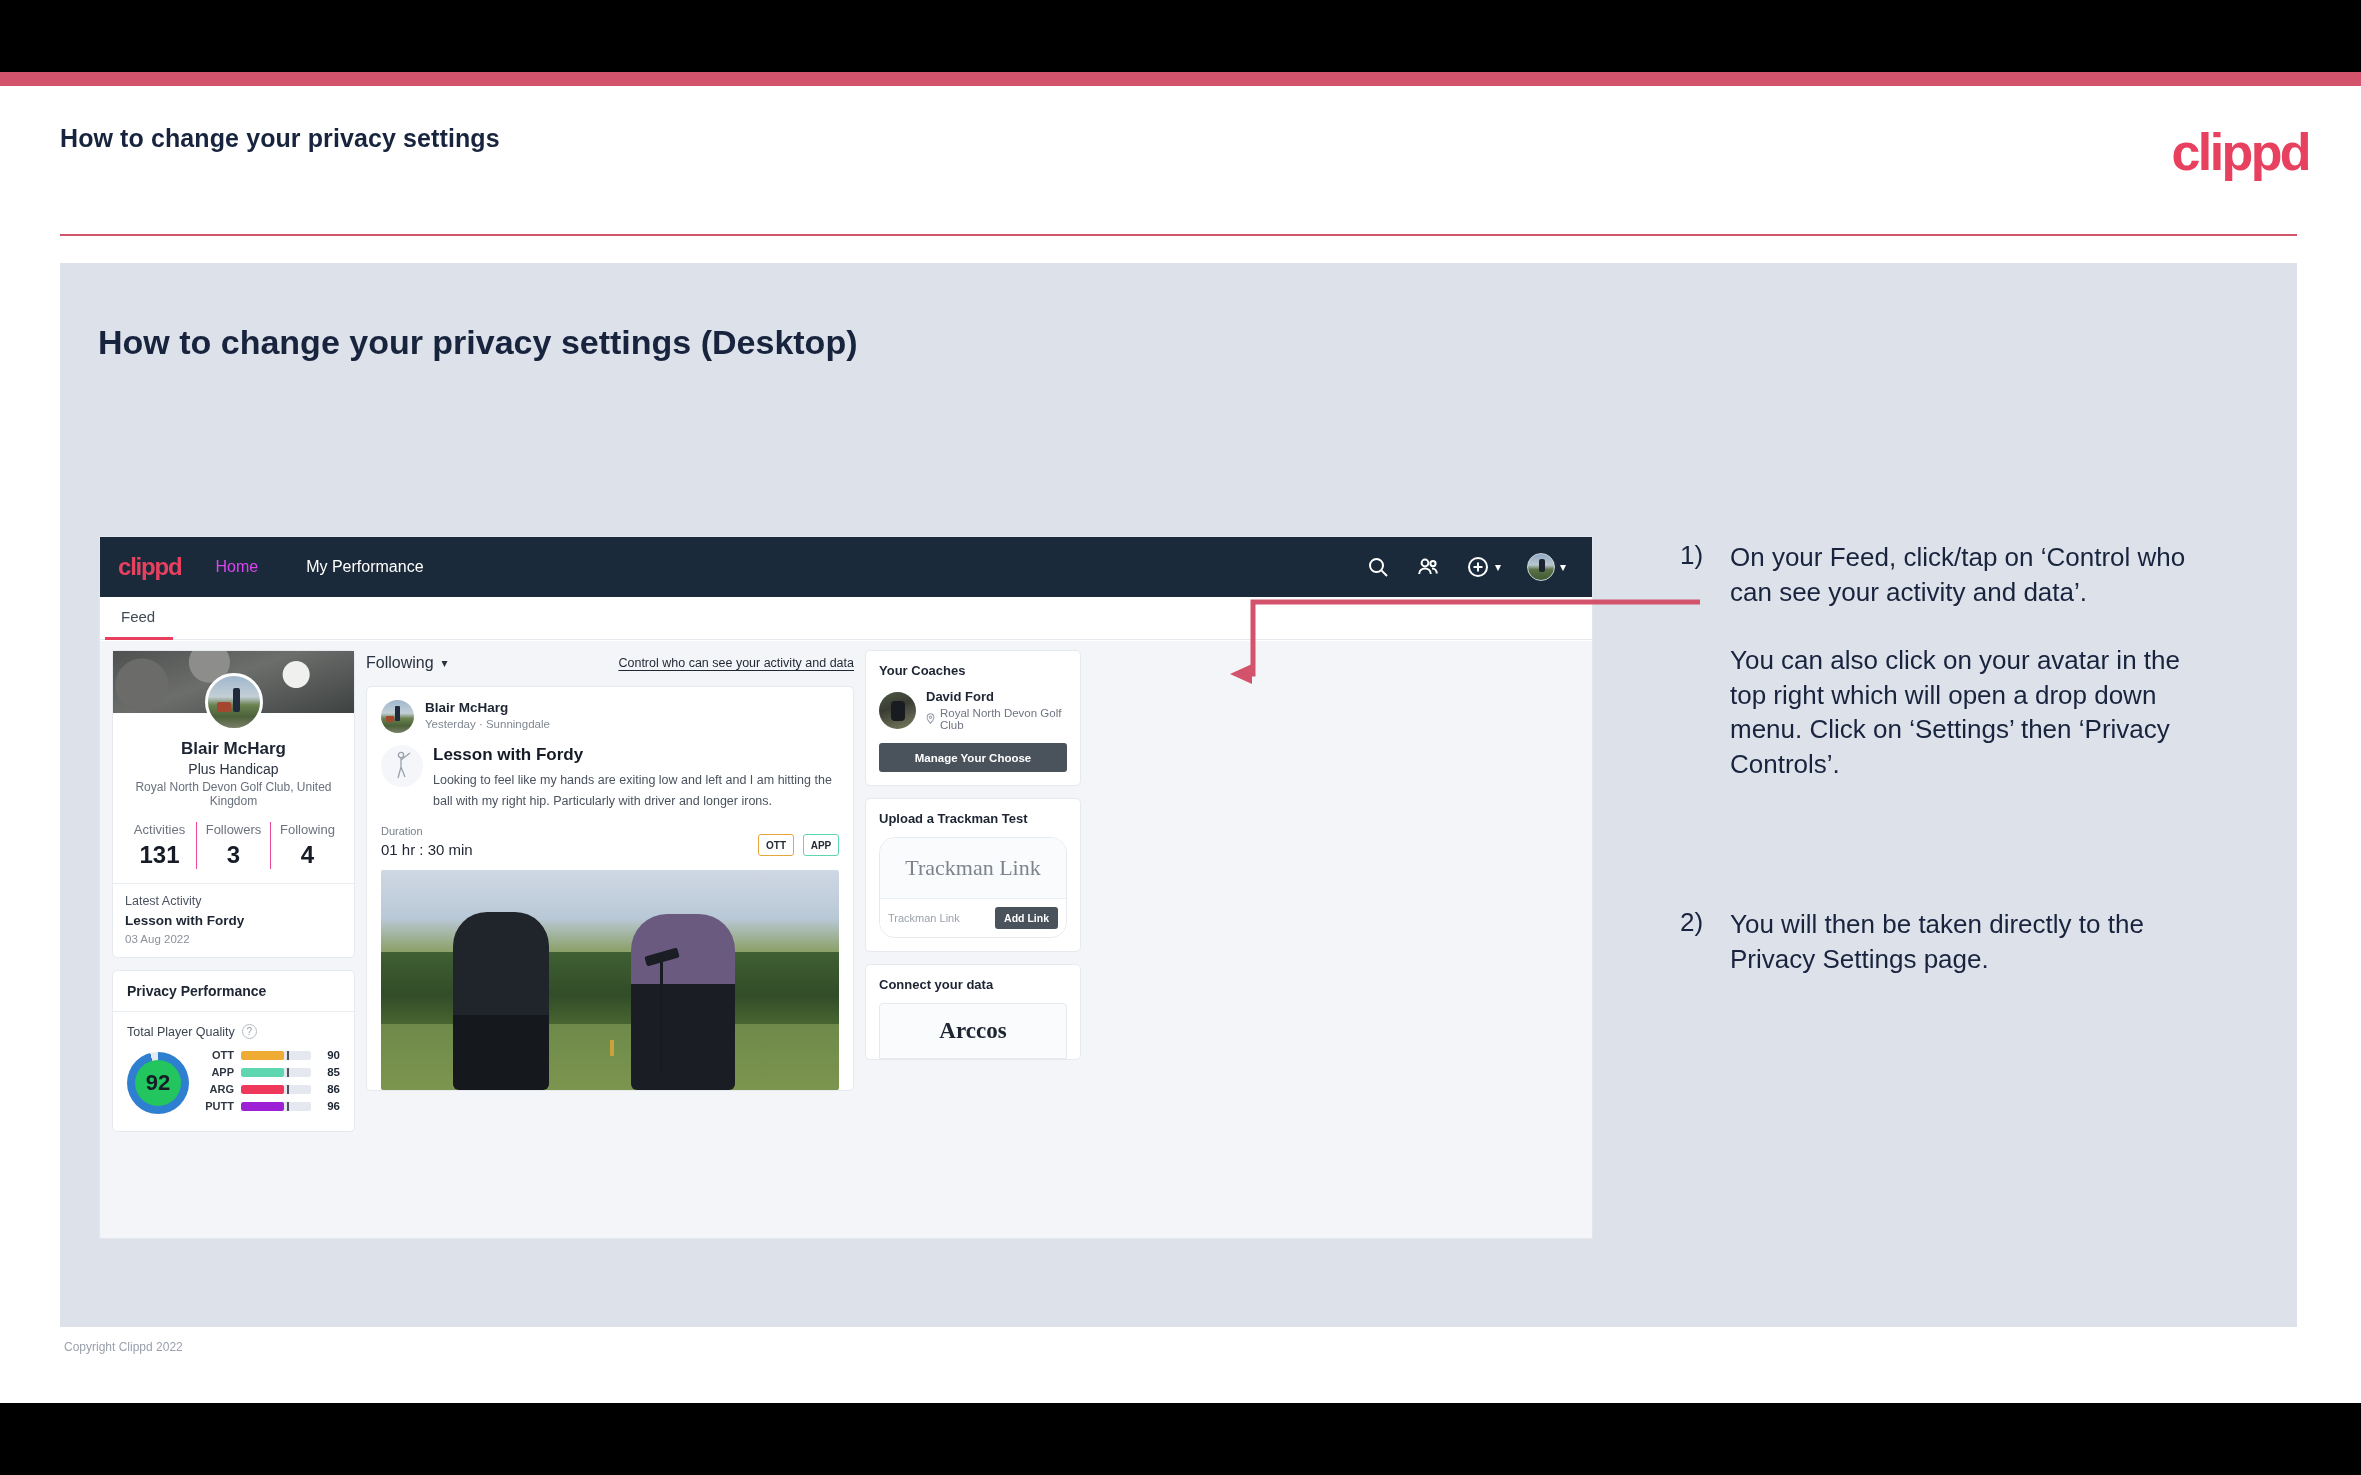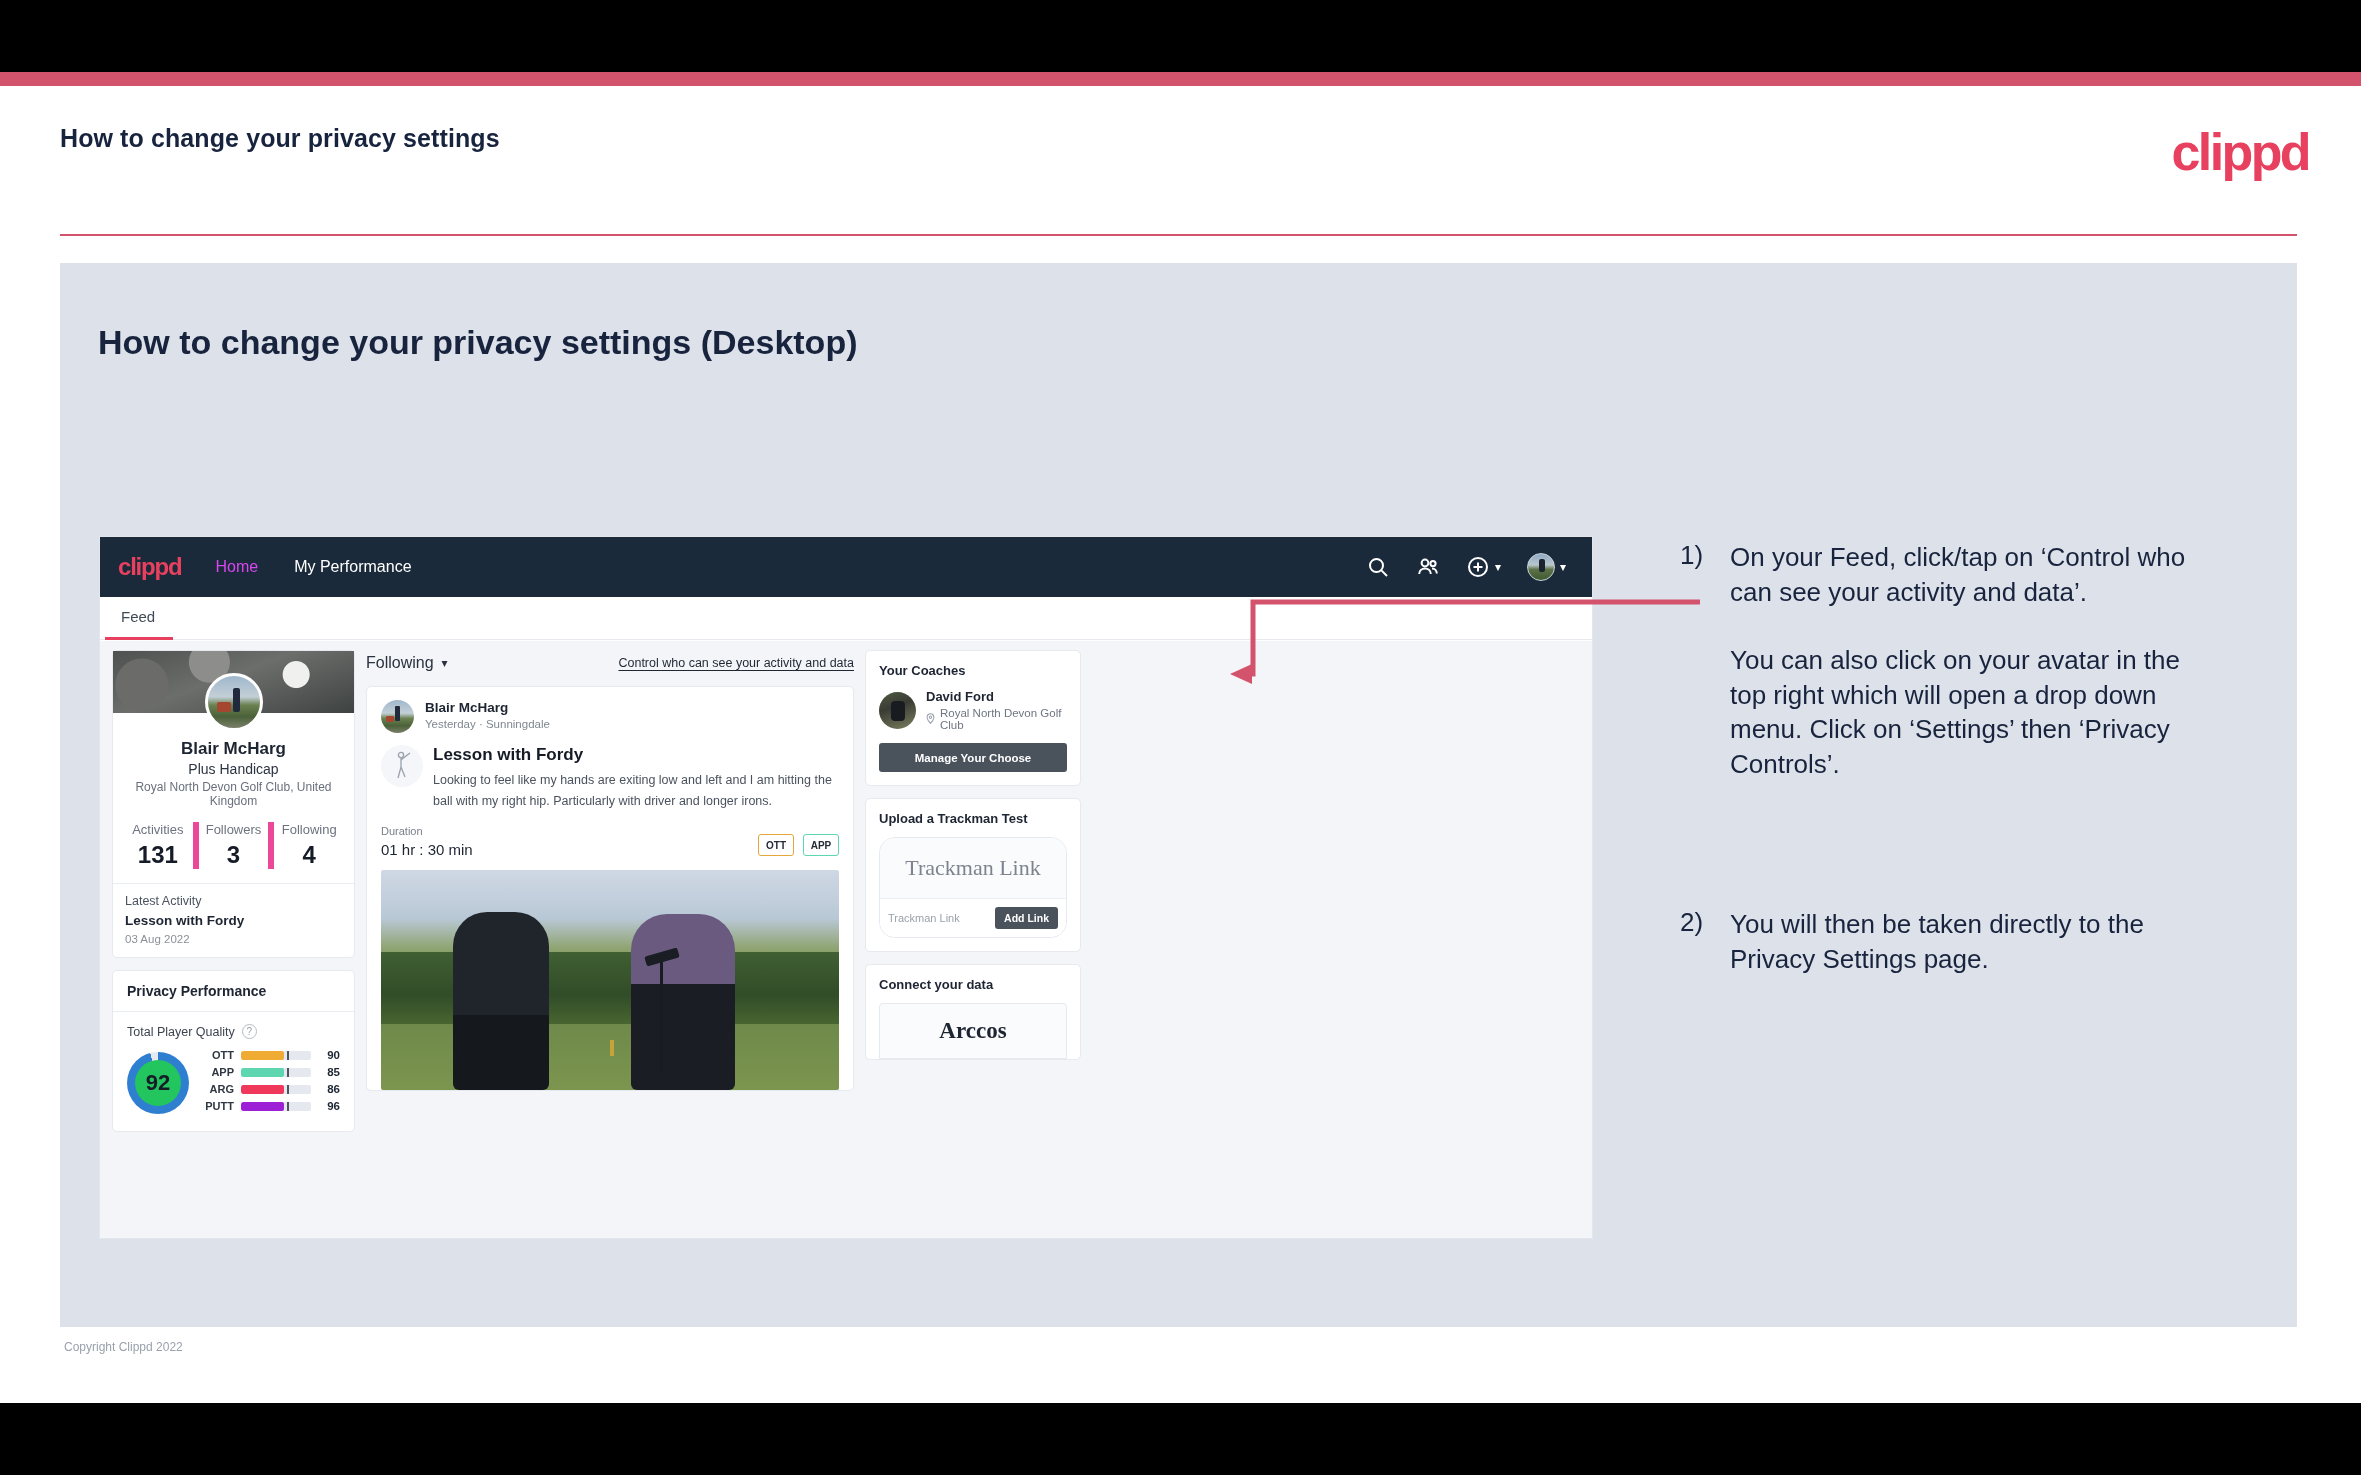--- a/index.html
+++ b/index.html
@@ -58,21 +58,21 @@
     position: absolute; left: 0; top: 0; width: 1492px; height: 60px;
     background: #1b2a3a; display: flex; align-items: center;
   }
   .nav-logo {
     margin-left: 18px; font-size: 24px; font-weight: 800; color: #e8405f;
     letter-spacing: -1.2px;
   }
   .nav-link {
     margin-left: 34px; font-size: 16px; color: #d946ef;
   }
-  .nav-link.active { color: #ffffff; margin-left: 36px; }
+  .nav-link.active { color: #ffffff; margin-left: 48px; }
   .nav-right { margin-left: auto; display: flex; align-items: center; gap: 26px; margin-right: 26px; }
   .nav-icon { width: 24px; height: 24px; color: #ffffff; display: block; }
   .nav-chip { display: flex; align-items: center; gap: 5px; }
   .caret { font-size: 12px; color: #ffffff; line-height: 1; }
   .nav-avatar {
     width: 28px; height: 28px; border-radius: 50%;
     background: linear-gradient(180deg,#8fa9c4 0%,#b9c7cf 42%,#5c7147 60%,#3f5a33 100%);
     border: 1px solid #c9d2da; position: relative; overflow: hidden;
   }
   .nav-avatar::after {
@@ -121,21 +121,21 @@
   .profile-avatar::before {
     content: ""; position: absolute; left: 9px; top: 26px; width: 14px; height: 10px;
     background: #a5472f; border-radius: 2px;
   }
   .profile-body { padding: 26px 10px 0; text-align: center; }
   .pf-name { font-size: 17px; font-weight: 700; color: #1d2432; }
   .pf-sub  { font-size: 14px; color: #2c3442; margin-top: 2px; }
   .pf-club { font-size: 12px; color: #69707d; margin-top: 3px; }
   .pf-stats { display: flex; margin-top: 14px; padding-bottom: 14px; }
   .pf-stat { flex: 1; text-align: center; }
-  .pf-stat + .pf-stat { border-left: 6px solid #ec4899; }
+  .pf-stat + .pf-stat { border-left: 1px solid #ec4899; }
   .pf-stat-label { font-size: 13px; color: #6c737f; }
   .pf-stat-value { font-size: 24px; font-weight: 700; color: #161c27; margin-top: 4px; text-align: center; }
   .pf-latest { border-top: 1px solid #e9ecf1; padding: 10px 12px 12px; text-align: left; }
   .pf-l-title { font-size: 12.5px; color: #4b5361; }
   .pf-l-act   { font-size: 13.5px; font-weight: 700; color: #1d2432; margin-top: 5px; }
   .pf-l-date  { font-size: 11.5px; color: #8a9099; margin-top: 5px; }
 
   .perf-card { margin-top: 12px; }
   .perf-head { padding: 12px 14px; border-bottom: 1px solid #e9ecf1; font-size: 14px; font-weight: 700; color: #1d2432; }
   .perf-body { padding: 12px 14px 14px; }

